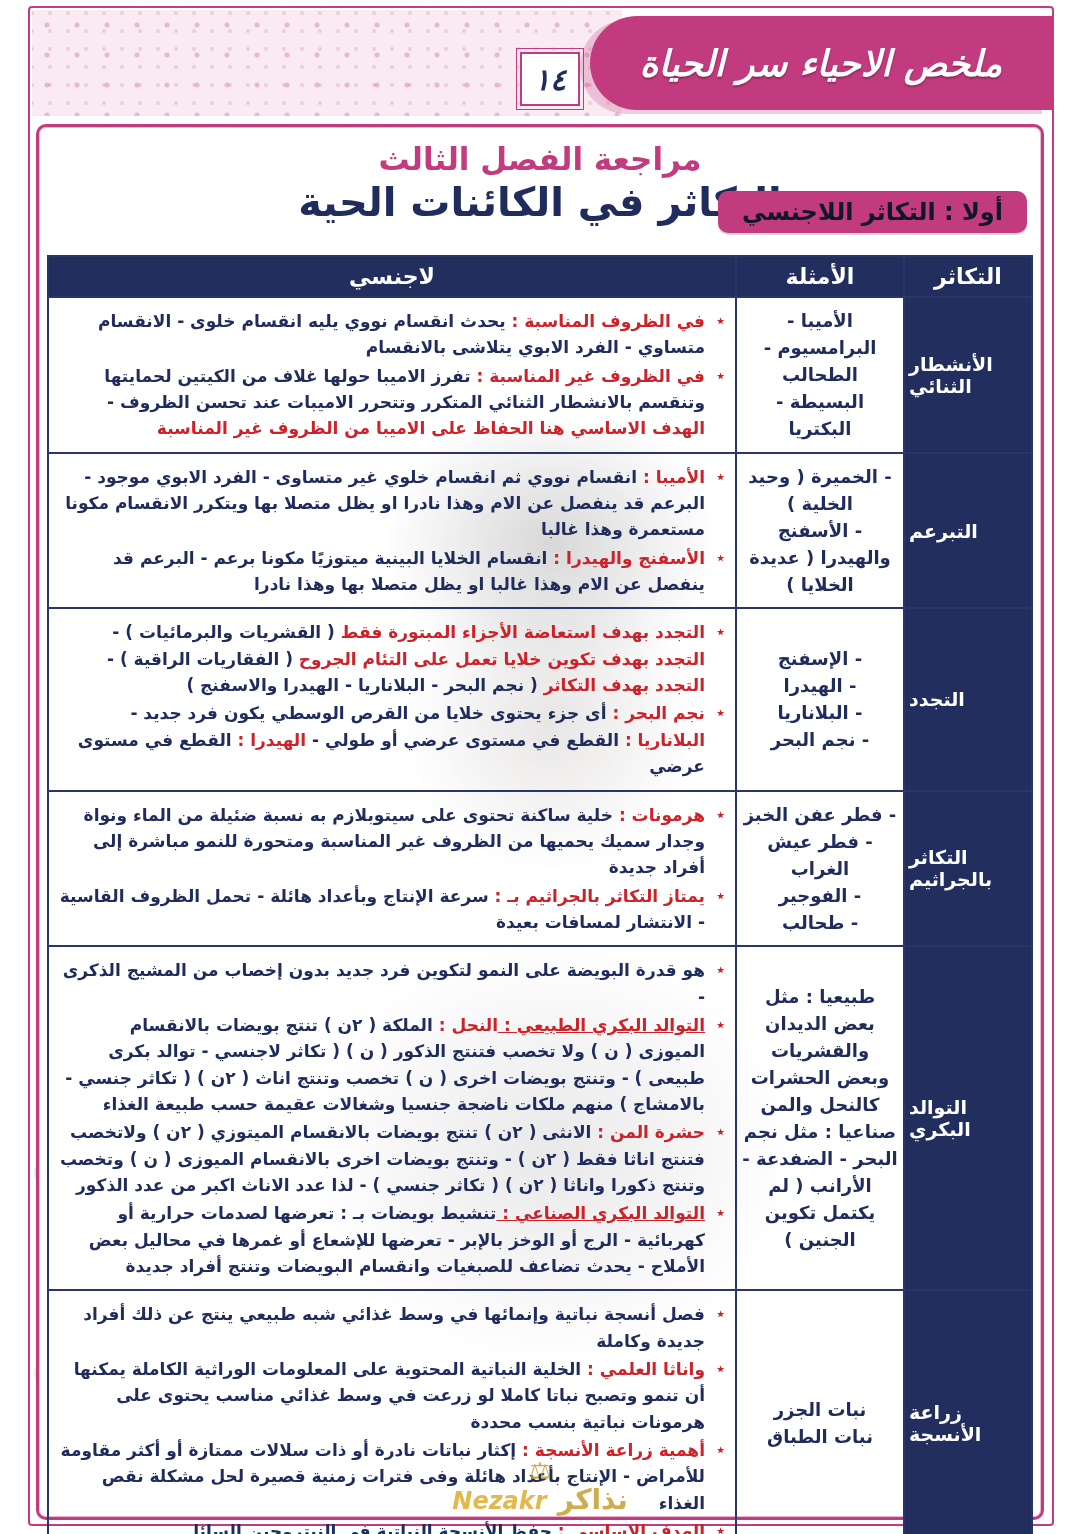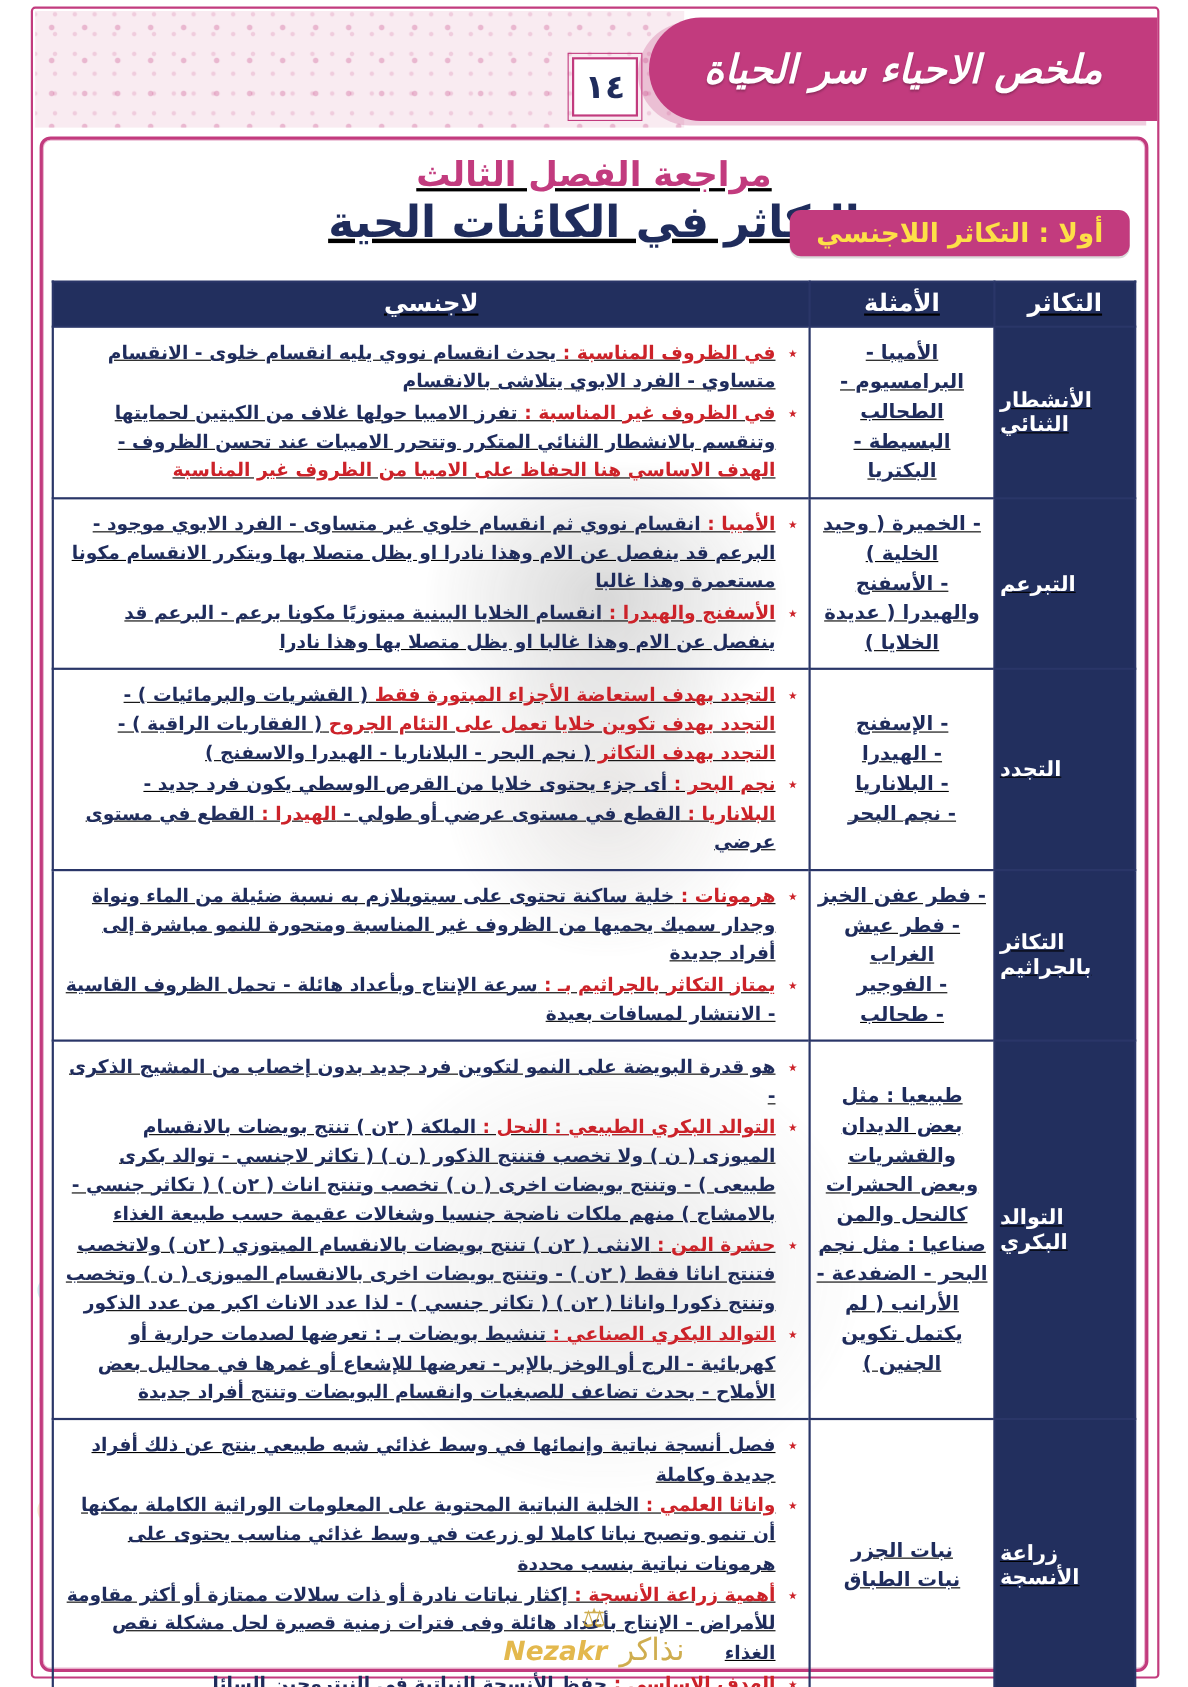--- a/index.html
+++ b/index.html
@@ -23,55 +23,55 @@
     background-image:
       radial-gradient(circle, rgba(197,64,130,0.30) 2px, transparent 3px),
       radial-gradient(circle, rgba(197,64,130,0.18) 1.5px, transparent 2.5px);
     background-size:30px 30px, 18px 18px;
     background-position:0 0, 9px 12px;
   }
   .page-number-box {
     position:absolute; left:490px; top:44px; width:60px; height:54px;
     background:#fff; border:2px solid #c23b7e; outline:1px solid #c23b7e; outline-offset:3px;
     color:#1f2c5c; font-size:30px; font-weight:bold;
-    display:flex; align-items:center; justify-content:center;
+    display:flex; align-items:center; justify-content:center;font-style:italic;
   }
   .banner {
     position:absolute; right:0; top:8px; width:462px; height:94px;
     background:#c23b7e; border-radius:60px 0 0 60px;
     box-shadow:-10px 4px 0 rgba(194,59,126,0.25);
     display:flex; align-items:center; justify-content:center;
     color:#ffffff; font-size:36px; font-weight:bold;
     text-shadow:0 2px 2px rgba(0,0,0,0.25);
     font-style:italic;
   }
 
   
   .frame {
     position:absolute; top:124px; left:36px; right:36px; bottom:14px;
     border:3px solid #c23b7e; border-radius:10px;
     box-shadow:inset 0 0 0 1px #eab9d2;
-    background:#ffffff; z-index:2; padding:6px 8px;text-decoration:underline;
+    background:#ffffff; z-index:2; padding:6px 8px;
   }
 
   .face-bg {
     position:absolute; top:300px; right:170px; width:640px; height:980px;
     background:
       radial-gradient(ellipse 40% 22% at 50% 12%, rgba(60,60,60,0.45), transparent 65%),
       radial-gradient(ellipse 33% 22% at 50% 30%, rgba(125,115,110,0.40), transparent 70%),
       radial-gradient(ellipse 52% 30% at 50% 74%, rgba(110,110,110,0.34), transparent 72%);
     opacity:0.45; filter:blur(6px); z-index:0; pointer-events:none;
   }
 
   .title-block { position:relative; height:118px; z-index:2; }
   .title-review { text-align:center; color:#c23b7e; font-size:31px; font-weight:bold; padding-top:8px; }
   .title-main   { text-align:center; color:#1f2c5c; font-size:40px; font-weight:bold; margin-top:2px; }
   .section-badge {
     position:absolute; top:58px; right:6px;
-    background:#c23b7e; color:#fde047; font-size:24px; font-weight:bold;
+    background:#c23b7e; color:#0f172a; font-size:24px; font-weight:bold;
     padding:7px 24px; border-radius:10px; box-shadow:0 2px 0 rgba(0,0,0,0.15);
   }
 
   
   table.main-table {
     position:relative; z-index:1;
     width:100%; border-collapse:collapse; table-layout:fixed;
     margin-top:4px;
   }
   .main-table th, .main-table td { border:2px solid #2a3668; }
@@ -104,21 +104,21 @@
   .deco-1 { left:34px; top:1160px; background:#37b6c9; }
   .deco-2 { left:36px; top:1260px; background:#c23b7e; }
   .deco-3 { left:34px; top:1360px; background:#e2a13c; }
 
   
   .watermark {
     position:absolute; bottom:18px; left:50%; transform:translateX(-50%);
     z-index:6; text-align:center; white-space:nowrap;
   }
   .watermark .scales-icon { color:#caa53d; font-size:24px; display:block; line-height:1; opacity:0.9; }
-  .watermark .ar { color:#caa53d; font-size:28px; font-weight:normal; margin-left:6px; opacity:0.9; }
+  .watermark .ar { color:#caa53d; font-size:28px; font-weight:bold; margin-left:6px; opacity:0.9; }
   .watermark .en { color:#e0b13a; font-size:24px; font-style:italic; font-weight:bold; opacity:0.9; }
 </style>
 </head>
 <body>
 
 <div class="page">
   <div class="page-border"></div>
 
   <div class="top-header">
     <div class="pattern"></div>

